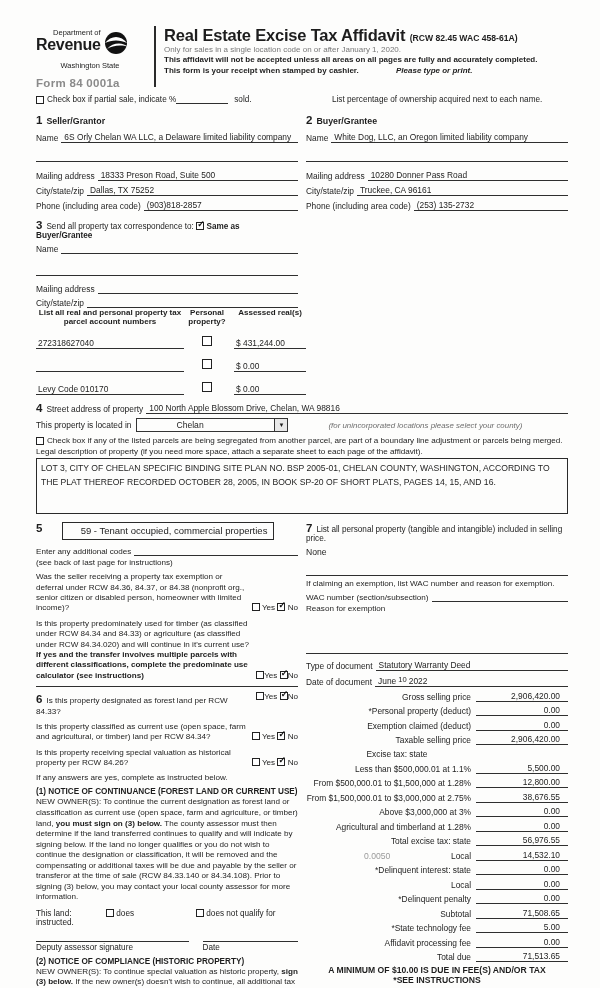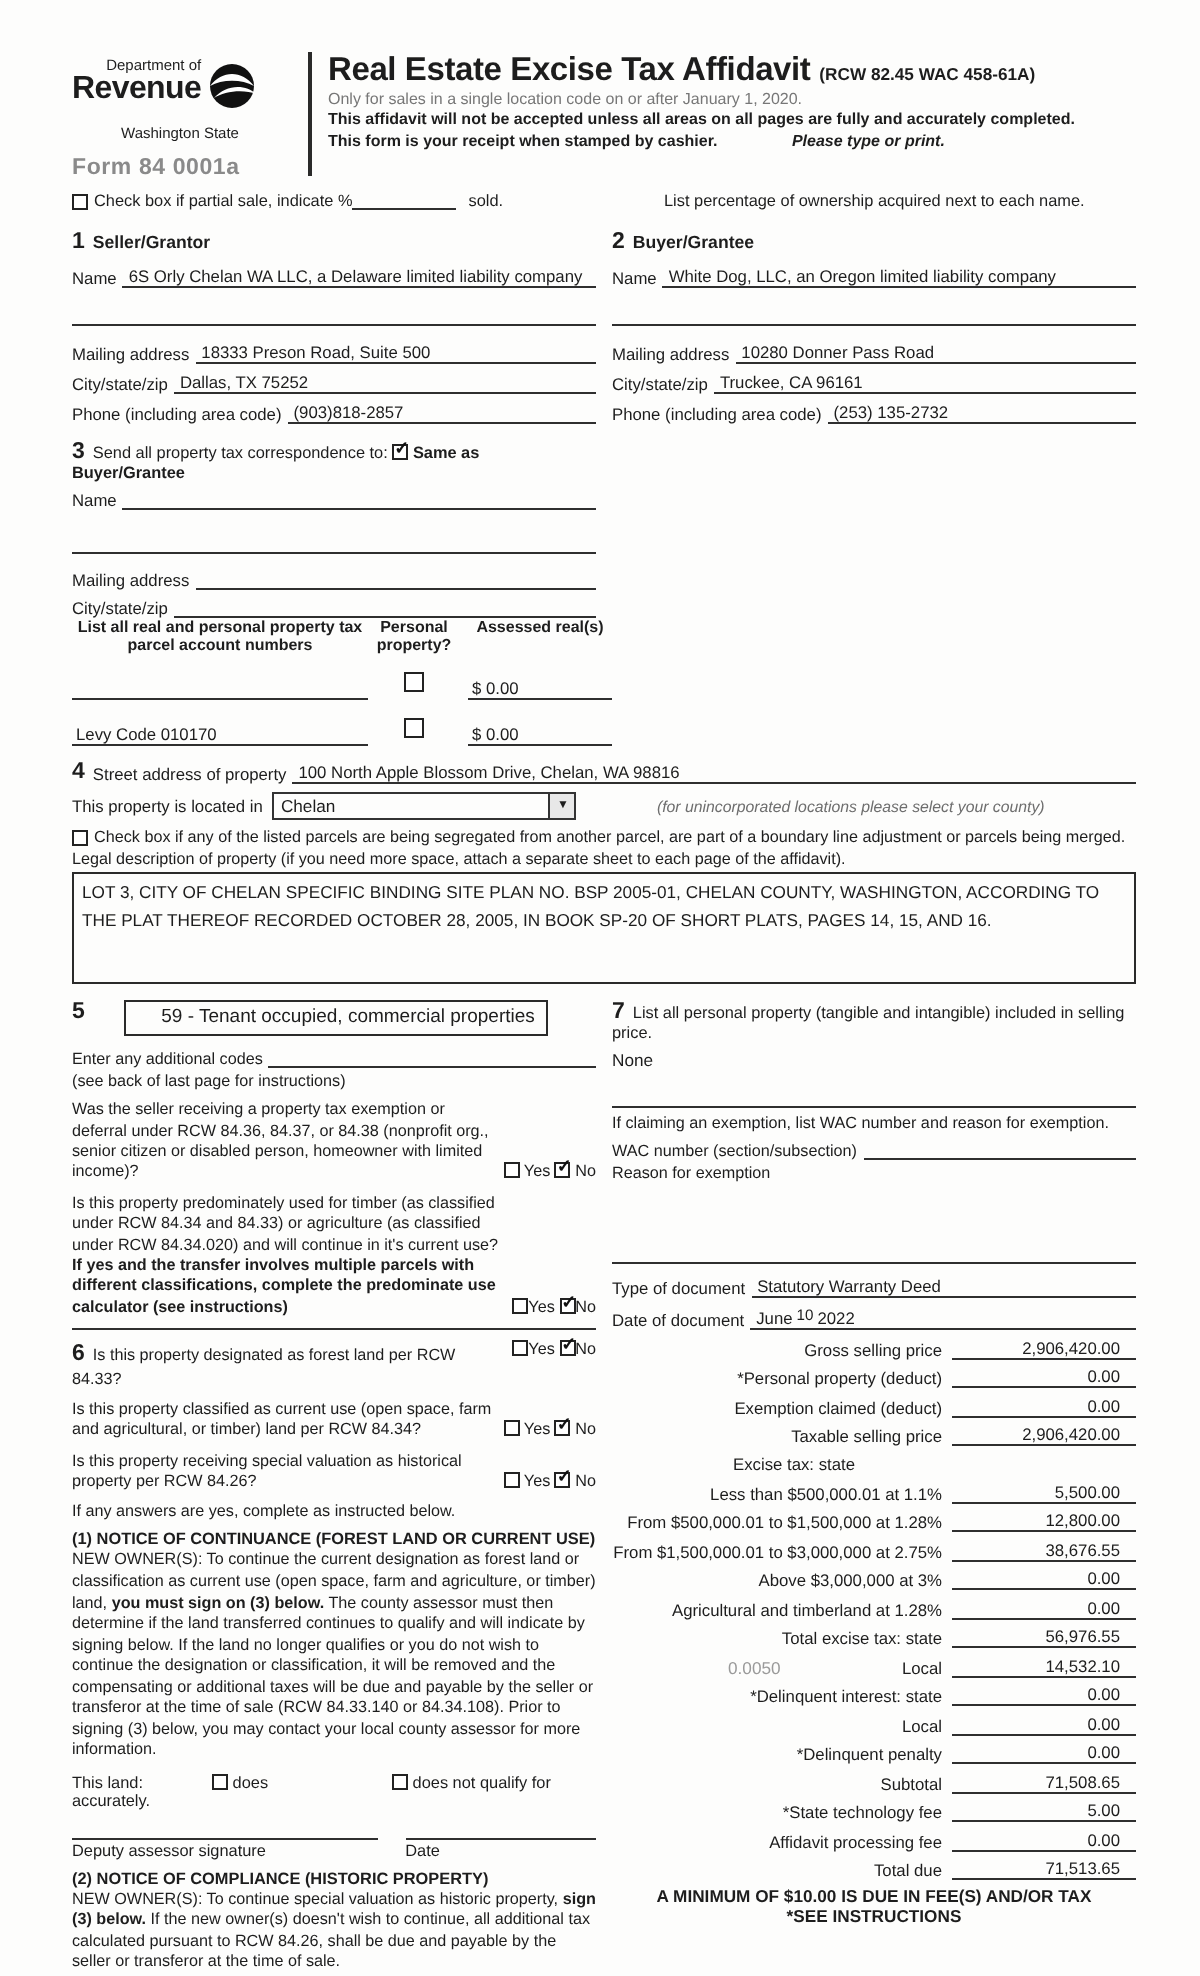--- a/index.html
+++ b/index.html
@@ -55,21 +55,21 @@
   
   .ptab-head { display:flex; font-size:8px; font-weight:bold; text-align:center; line-height:1.15; }
   .ptab-row { display:flex; align-items:flex-end; margin-top:5px; }
   .ptab-acct { width:148px; font-size:8.4px; padding-left:2px; }
   .ptab-cb { width:46px; text-align:center; }
   .ptab-val { width:72px; margin-left:4px; font-size:8.4px; padding-left:2px; }
 
   
   .located-row { display:flex; align-items:center; margin-top:4px; font-size:8.4px; }
   .dropdown { width:152px; border:1.5px solid #333; display:flex; align-items:center; height:14px; margin:0 5px; }
-  .dropdown .dtext { flex:1; padding-left:3px; font-size:8.6px; }
+  .dropdown .dtext { flex:1; padding-left:3px; font-size:8.6px;margin-left:36px; }
   .dropdown .dbtn { width:13px; border-left:1.5px solid #333; height:100%; display:flex; align-items:center; justify-content:center; font-size:6px; background:#e8e8e8; }
   .legal-box { border:1.6px solid #2a2a2a; min-height:56px; margin-top:2px; padding:3px 4px; font-size:8.6px; line-height:1.55; }
 
   
   .band { display:flex; margin-top:8px; }
   .qrow { display:flex; margin-top:5px; font-size:8.1px; line-height:1.28; }
   .qtext { flex:1; padding-right:4px; }
   .yn { white-space:nowrap; align-self:flex-end; font-size:8.1px; }
   .code-box { border:1.4px solid #2a2a2a; font-size:9.5px; padding:2px 6px 3px 6px; display:inline-block; min-width:212px;text-align:right; }
   .notice-title { font-size:8.2px; font-weight:bold; margin-top:5px; }
@@ -201,20 +201,25 @@
             <span class="lbl">City/state/zip</span>
             <span class="u fill"></span>
           </div>
     </div>
     <div class="col-gap"></div>
     <div class="col-r">
       <div class="ptab-head">
         <div style="width:148px;">List all real and personal property tax parcel account numbers</div>
         <div class="ptab-cb">Personal property?</div>
         <div style="width:72px; margin-left:4px;">Assessed real(s)</div>
+      </div>
+      <div class="ptab-row">
+        <span class="ptab-acct u"><span>272318627040</span></span>
+        <span class="ptab-cb"><span class="cb cb-lg"></span></span>
+        <span class="ptab-val u"><span>$ 431,244.00</span></span>
       </div>
       <div class="ptab-row">
         <span class="ptab-acct u"><span></span></span>
         <span class="ptab-cb"><span class="cb cb-lg"></span></span>
         <span class="ptab-val u"><span>$ 0.00</span></span>
       </div>
       <div class="ptab-row">
         <span class="ptab-acct u"><span>Levy Code 010170</span></span>
         <span class="ptab-cb"><span class="cb cb-lg"></span></span>
         <span class="ptab-val u"><span>$ 0.00</span></span>
@@ -285,21 +290,21 @@
 
       <div style="font-size:8.1px; margin-top:5px;">If any answers are yes, complete as instructed below.</div>
       <div class="notice-title">(1) NOTICE OF CONTINUANCE (FOREST LAND OR CURRENT USE)</div>
       <div class="notice-body"><span>NEW OWNER(S): To continue the current designation as forest land or classification as current use (open space, farm and agriculture, or timber) land,</span> <span class="b">you must sign on (3) below.</span> <span>The county assessor must then determine if the land transferred continues to qualify and will indicate by signing below. If the land no longer qualifies or you do not wish to continue the designation or classification, it will be removed and the compensating or additional taxes will be due and payable by the seller or transferor at the time of sale (RCW 84.33.140 or 84.34.108). Prior to signing (3) below, you may contact your local county assessor for more information.</span></div>
 
       <div style="display:flex; font-size:8.2px; margin-top:6px;">
         <span style="width:70px;">This land:</span>
         <span style="width:90px;"><span class="cb"></span> <span>does</span></span>
         <span><span class="cb"></span> <span>does not qualify for</span></span>
       </div>
-      <div style="font-size:8.2px;">accurately.</div>
+      <div style="font-size:8.2px;">instructed.</div>
 
       <div style="display:flex; margin-top:14px;">
         <span class="sg" style="flex:1.6; border-top:1px solid #2f2f2f; font-size:8.2px; padding-top:1px; margin-right:14px;"><span>Deputy assessor signature</span></span>
         <span class="sg" style="flex:1; border-top:1px solid #2f2f2f; font-size:8.2px; padding-top:1px;"><span>Date</span></span>
       </div>
 
       <div class="notice-title">(2) NOTICE OF COMPLIANCE (HISTORIC PROPERTY)</div>
       <div class="notice-body"><span>NEW OWNER(S): To continue special valuation as historic property,</span> <span class="b">sign (3) below.</span> <span>If the new owner(s) doesn't wish to continue, all additional tax calculated pursuant to RCW 84.26, shall be due and payable by the seller or transferor at the time of sale.</span></div>
       <div class="notice-title" style="text-align:center;">(3) NEW OWNER(S) SIGNATURE</div>
 

